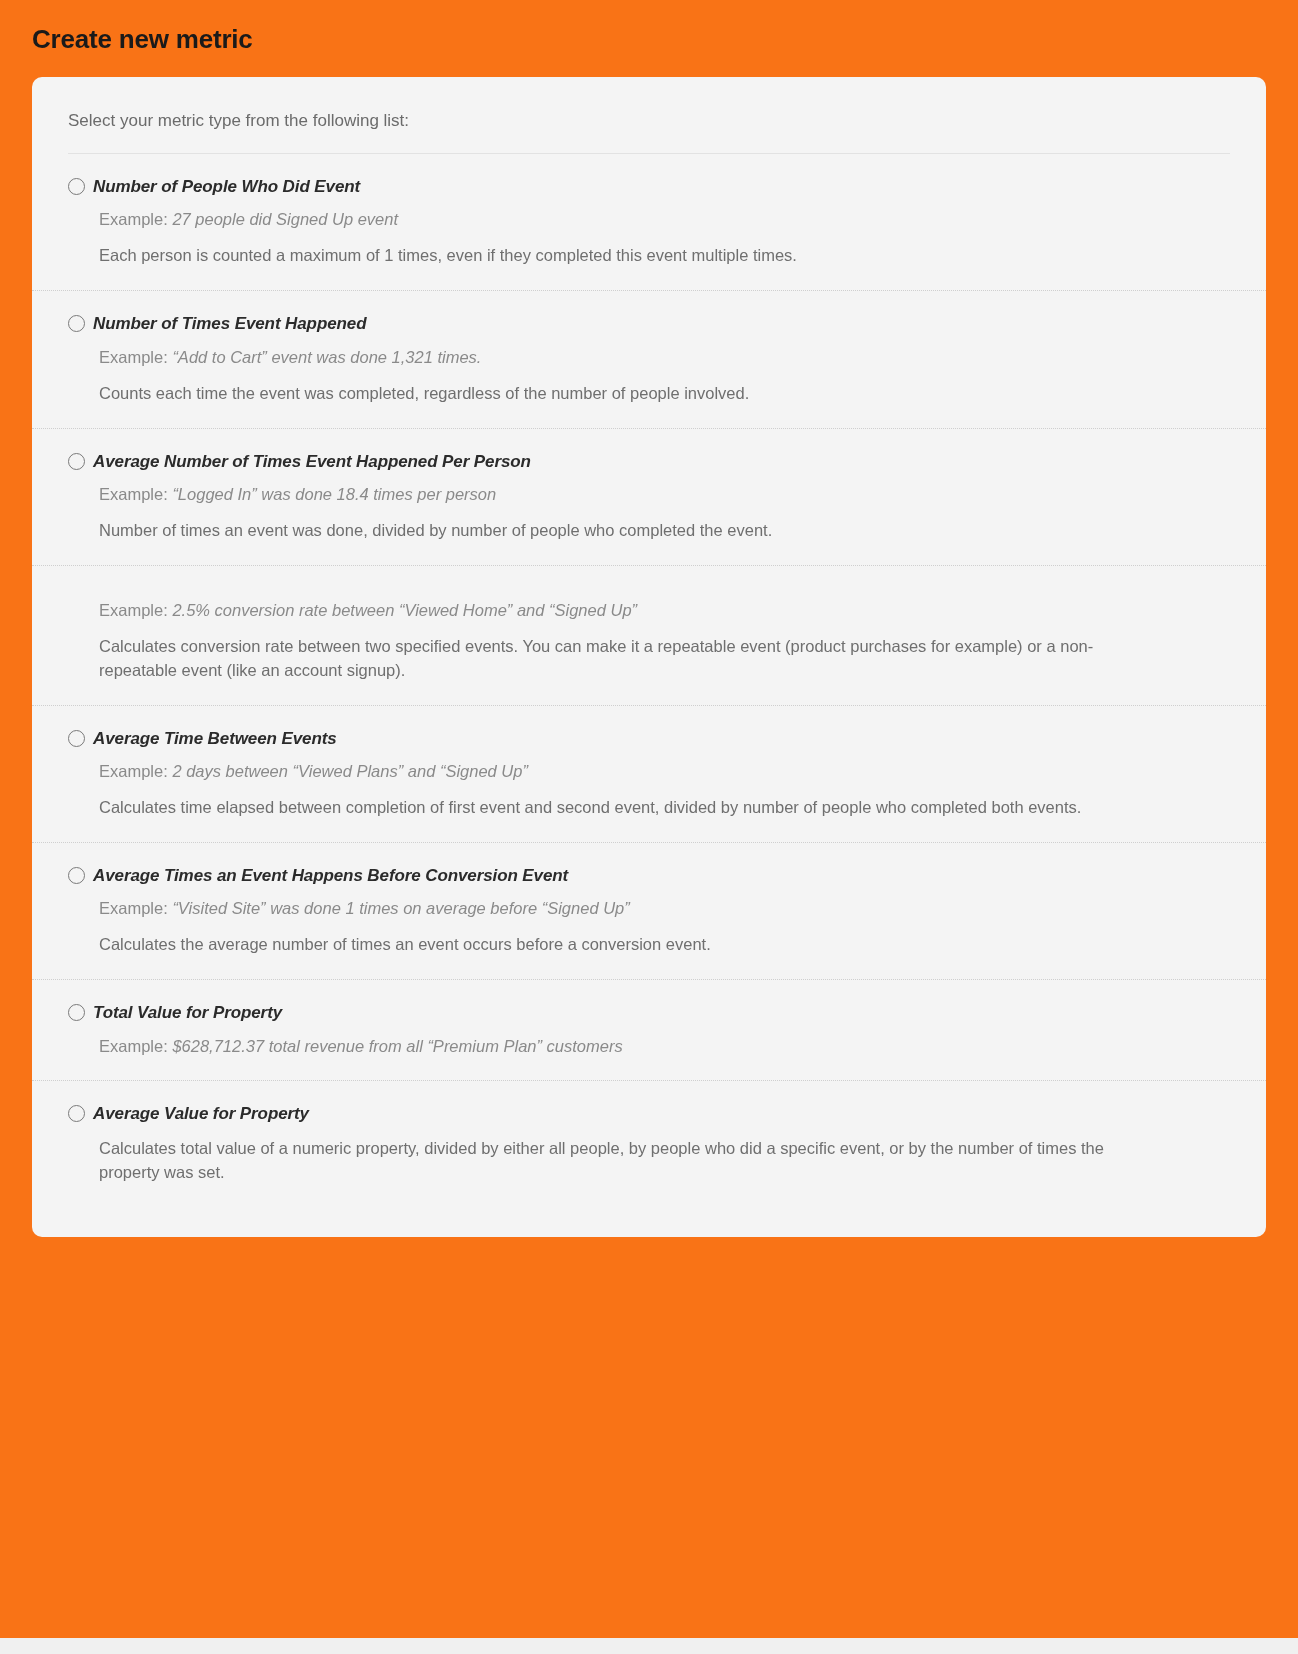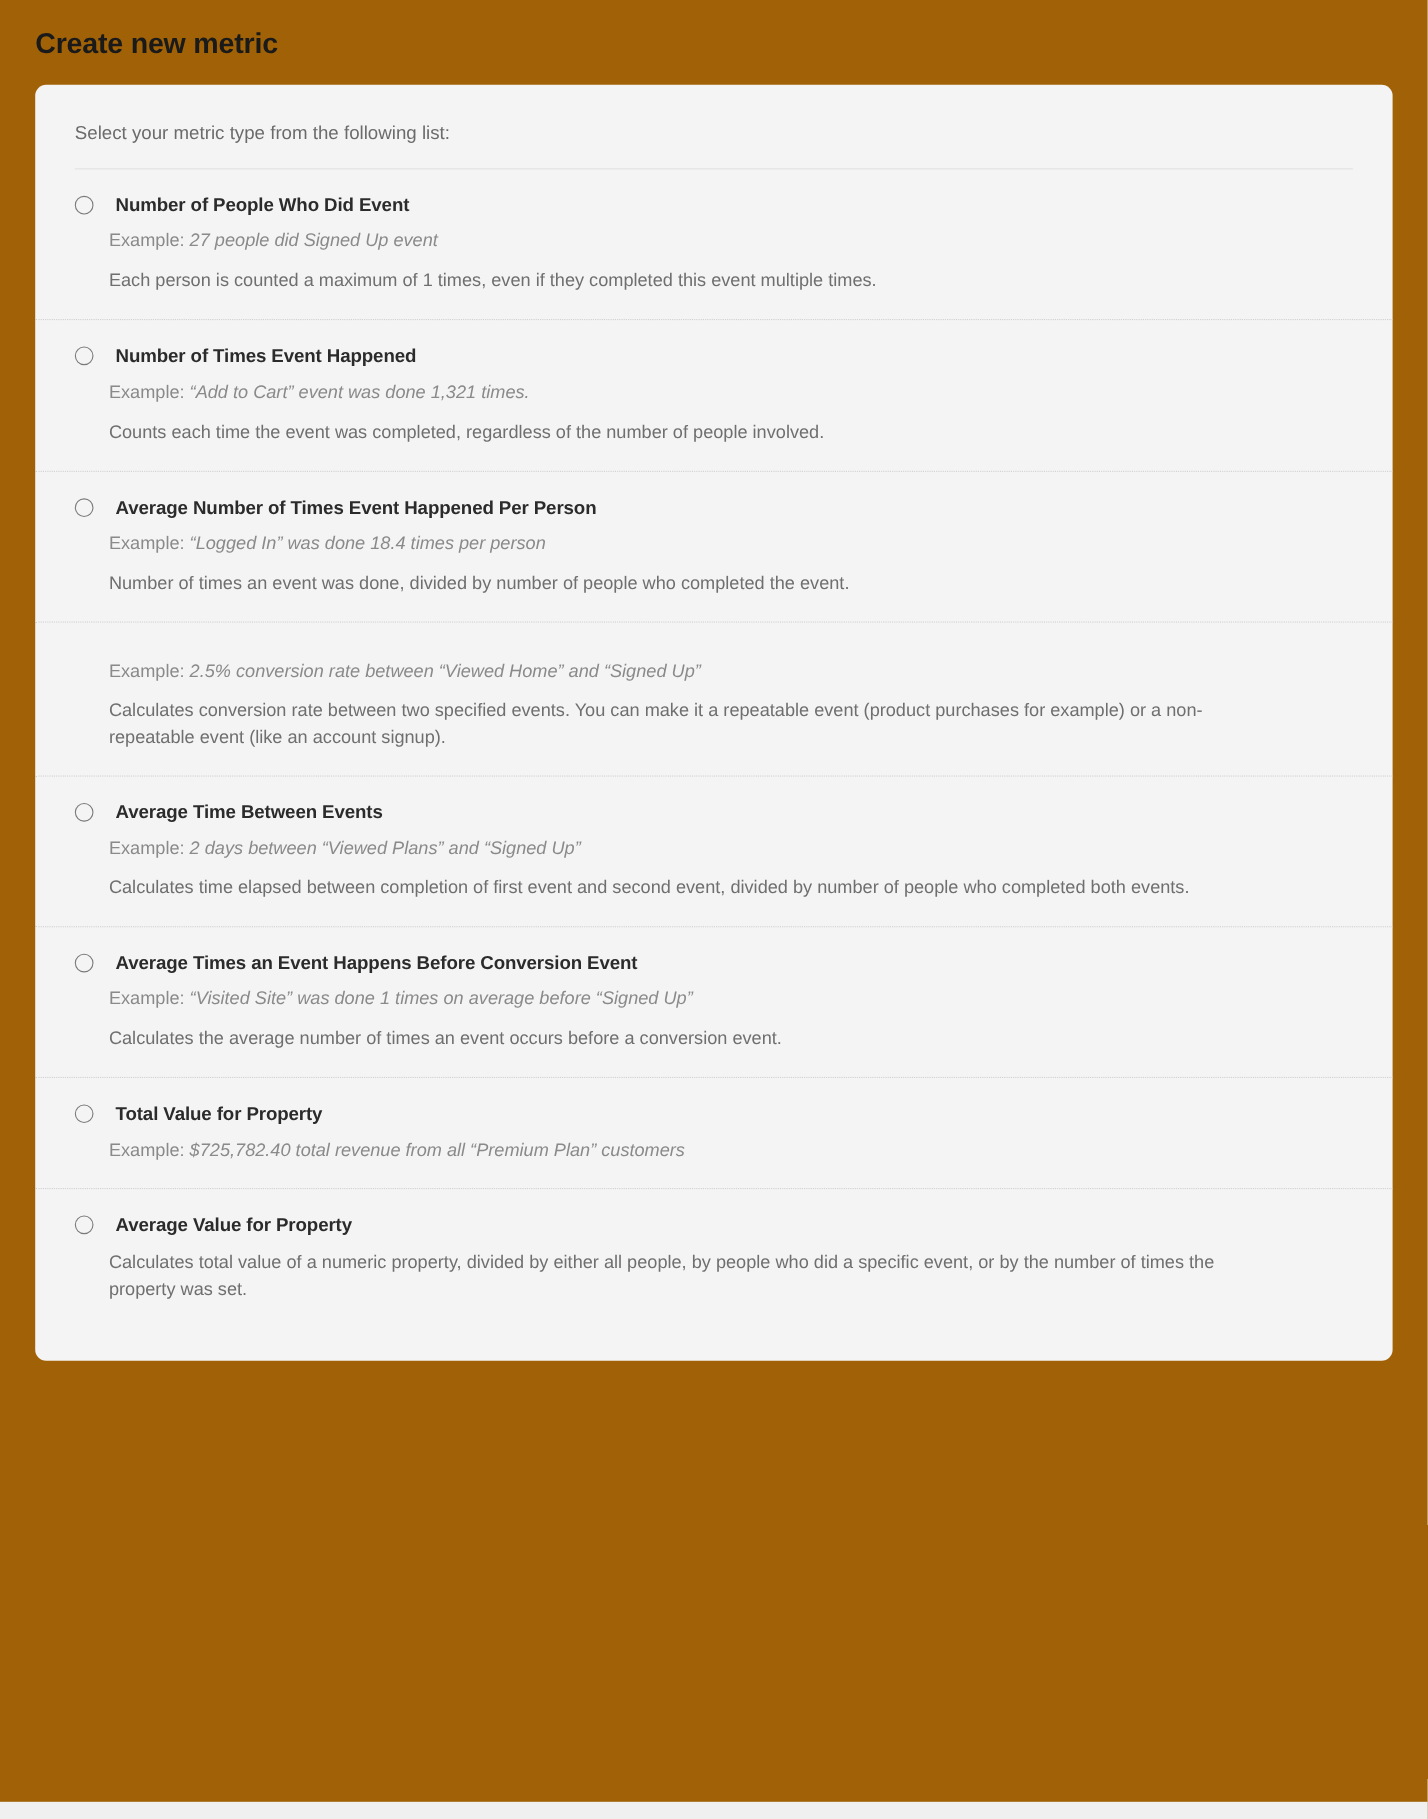--- a/index.html
+++ b/index.html
@@ -5,21 +5,21 @@
   * { box-sizing: border-box; }
   html, body {
     margin: 0;
     padding: 0;
     background: #ffffff;
     font-family: "Liberation Sans", sans-serif;
   }
   .page {
     width: 1298px;
     min-height: 1654px;
-    background: #a16207;
+    background: #f97316;
     padding: 0;
     position: relative;
   }
   .page-title {
     font-size: 26px;
     font-weight: bold;
     color: #1a1a1a;
     letter-spacing: -0.2px;
     padding: 24px 0 0 32px;
     margin: 0 0 22px 0;
@@ -49,21 +49,22 @@
   .option {
     padding: 22px 36px 22px 36px;
     position: relative;
   }
   .option + .option {
     border-top: 1px dotted #cfcfcf;
   }
   .option-head {
     display: flex;
     align-items: flex-start;
-    gap: 20px;
+    gap: 8px;
+    font-style: italic;
   }
   .radio {
     width: 17px;
     height: 17px;
     min-width: 17px;
     border: 1.6px solid #7a7a7a;
     border-radius: 50%;
     background: transparent;
     margin-top: 2px;
     cursor: pointer;
@@ -180,21 +181,21 @@
           <p class="option-desc">Calculates the average number of times an event occurs before a conversion event.</p>
         </div>
       </li>
 
       <li class="option">
         <div class="option-head">
           <span class="radio"></span>
           <span class="option-title">Total Value for Property</span>
         </div>
         <div class="option-body">
-          <p class="option-example"><span class="ex-label">Example: </span><span class="ex-text">$725,782.40 total revenue from all “Premium Plan” customers</span></p>
+          <p class="option-example"><span class="ex-label">Example: </span><span class="ex-text">$628,712.37 total revenue from all “Premium Plan” customers</span></p>
         </div>
       </li>
 
       <li class="option">
         <div class="option-head">
           <span class="radio"></span>
           <span class="option-title">Average Value for Property</span>
         </div>
         <div class="option-body">
           <p class="option-desc">Calculates total value of a numeric property, divided by either all people, by people who did a specific event, or by the number of times the property was set.</p>

